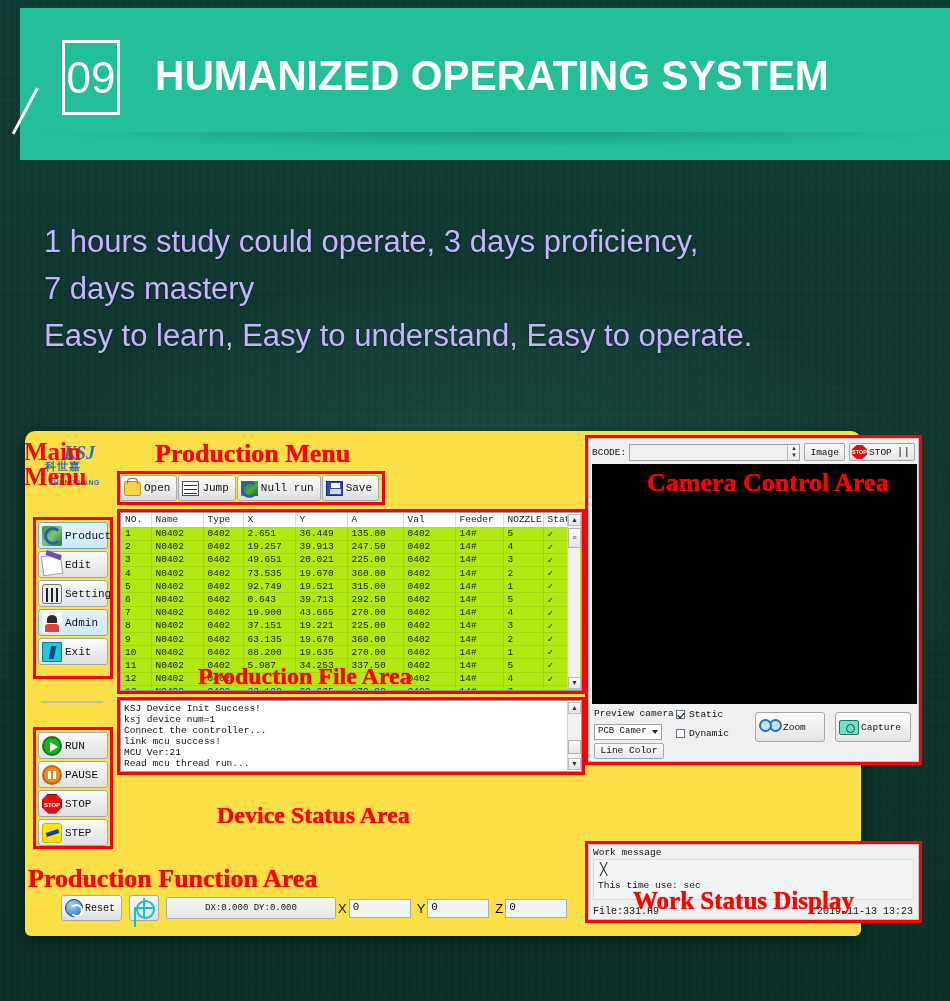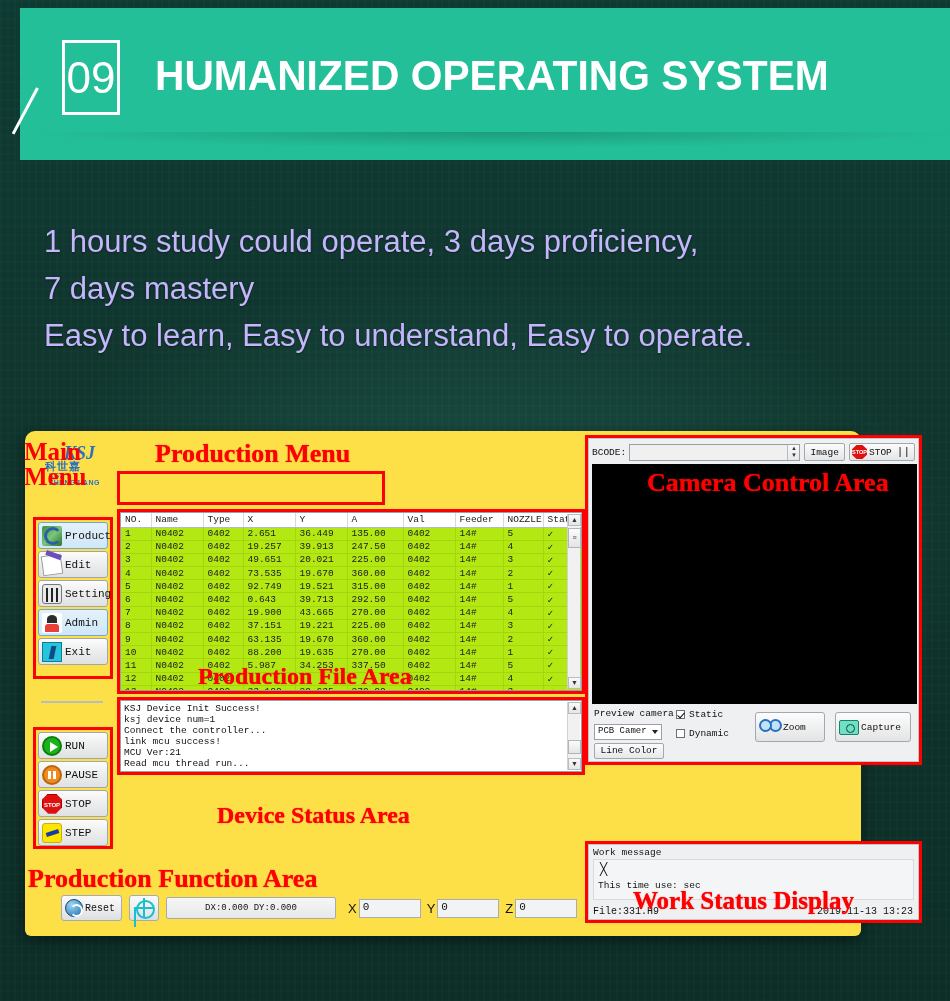--- a/index.html
+++ b/index.html
@@ -222,21 +222,21 @@
   }
   .fbtn .lbl{font-family:"Liberation Mono",monospace;font-size:10px;color:#111;}
   .ic-reset{width:18px;height:18px;border-radius:50%;background:radial-gradient(circle at 35% 30%,#9fd6f2,#1b6fb5);border:1px solid #10456f;position:relative;margin-right:2px;flex:none;}
   .ic-reset:after{content:"";position:absolute;left:4px;top:4px;width:9px;height:9px;border:2px solid #fff;border-radius:50%;border-left-color:transparent;}
   .ic-target{width:20px;height:20px;position:relative;flex:none;}
   .ic-target:after{content:"";position:absolute;left:2px;top:2px;width:15px;height:15px;border:2px solid #16c0cf;border-radius:50%;}
   .ic-target:before{content:"";position:absolute;left:9px;top:0;width:2px;height:20px;background:#16c0cf;box-shadow:-9px 9px 0 -0px #16c0cf, 0 0 0 0 transparent;}
   #target-cross-h{position:absolute;left:0;top:9px;width:20px;height:2px;background:#16c0cf;}
   #dxdy {
     width:170px;height:22px;background:linear-gradient(180deg,#f7f7f7,#e6e7e8);
-    border:1px solid #a6abb0;border-radius:2px;margin-right:12px;
+    border:1px solid #a6abb0;border-radius:2px;margin-right:2px;
     font-family:"Liberation Mono",monospace;font-size:9px;color:#111;
     display:flex;align-items:center;justify-content:center;
   }
   .axis-wrap{display:flex;align-items:center;margin-right:6px;}
   .axis-lbl{font-family:"Liberation Sans",sans-serif;font-size:13px;color:#111;margin-right:2px;}
   .axis-box{width:62px;height:19px;background:#f2f3f4;border:1px solid #a8adb2;
      font-family:"Liberation Mono",monospace;font-size:11px;color:#111;padding:1px 0 0 3px;}
 
   
   #cam-redbox { left:560px; top:4px; width:337px; height:330px; }
@@ -364,20 +364,38 @@
         <span class="ico ic-stop">STOP</span>
         <span class="lbl">STOP</span>
       </div>
       <div class="navbtn">
         <span class="ico ic-step"></span>
         <span class="lbl">STEP</span>
       </div>
     </div>
   </div>
 
+  <div id="toolbar">
+    <div class="tbtn">
+      <span class="ico ic-open"></span>
+      <span class="lbl">Open</span>
+    </div>
+    <div class="tbtn">
+      <span class="ico ic-jump"></span>
+      <span class="lbl">Jump</span>
+    </div>
+    <div class="tbtn">
+      <span class="ico ic-null"></span>
+      <span class="lbl">Null run</span>
+    </div>
+    <div class="tbtn">
+      <span class="ico ic-save"></span>
+      <span class="lbl">Save</span>
+    </div>
+  </div>
 
   <div id="table-panel">
     <table class="grid">
       <thead>
           <tr id="grid-head">
             <th class="col-no">NO.</th>
             <th class="col-name">Name</th>
             <th class="col-type">Type</th>
             <th class="col-x">X</th>
             <th class="col-y">Y</th>

